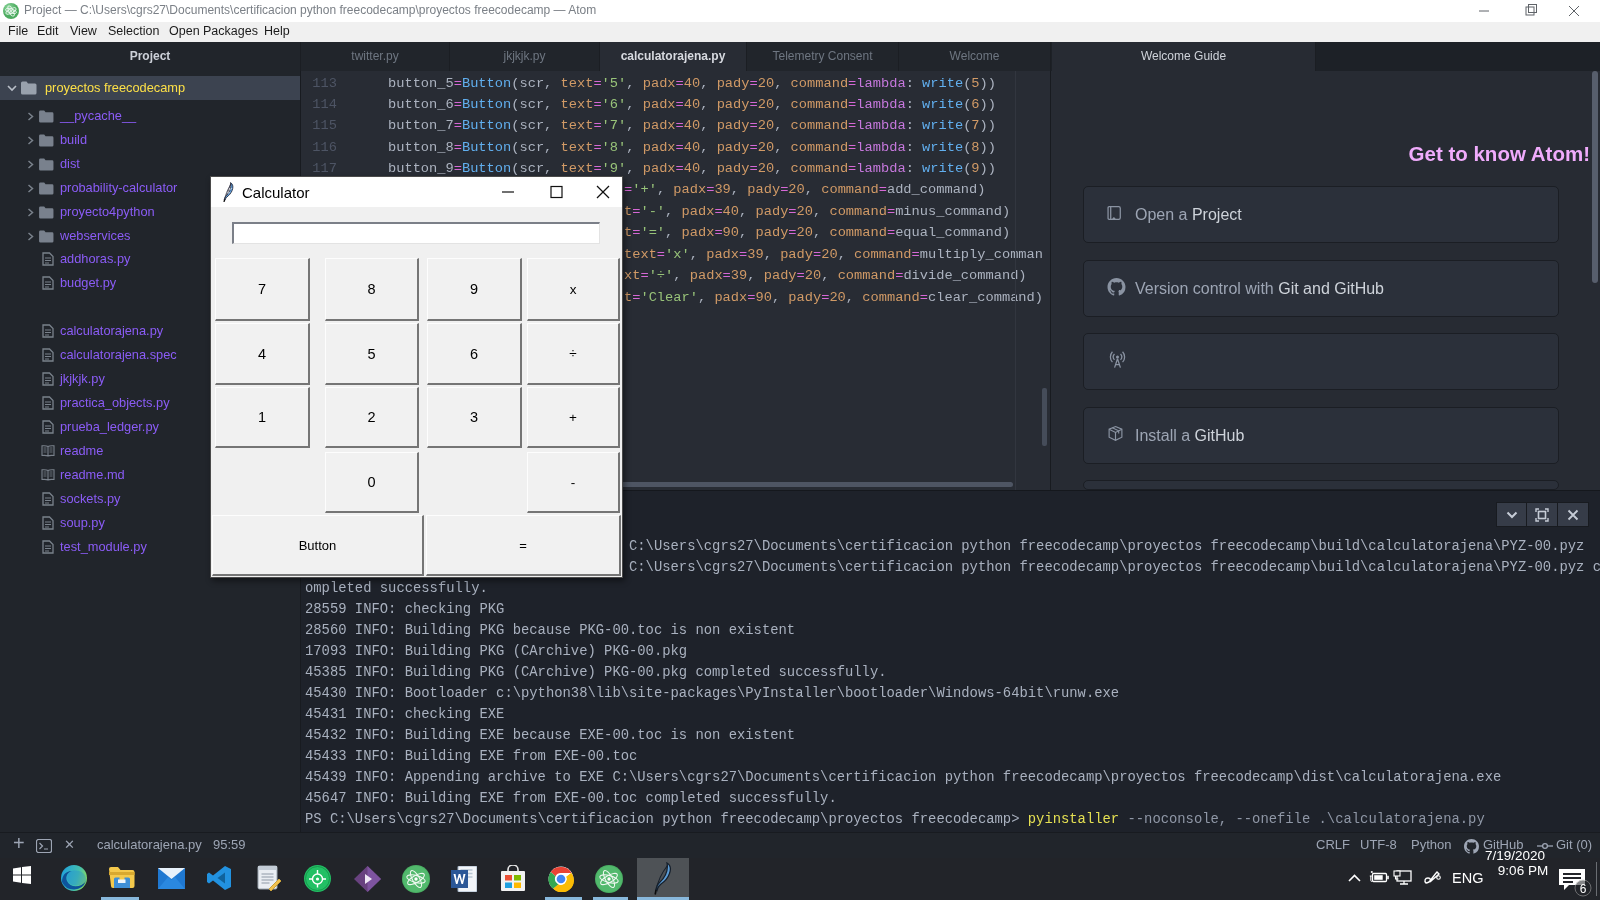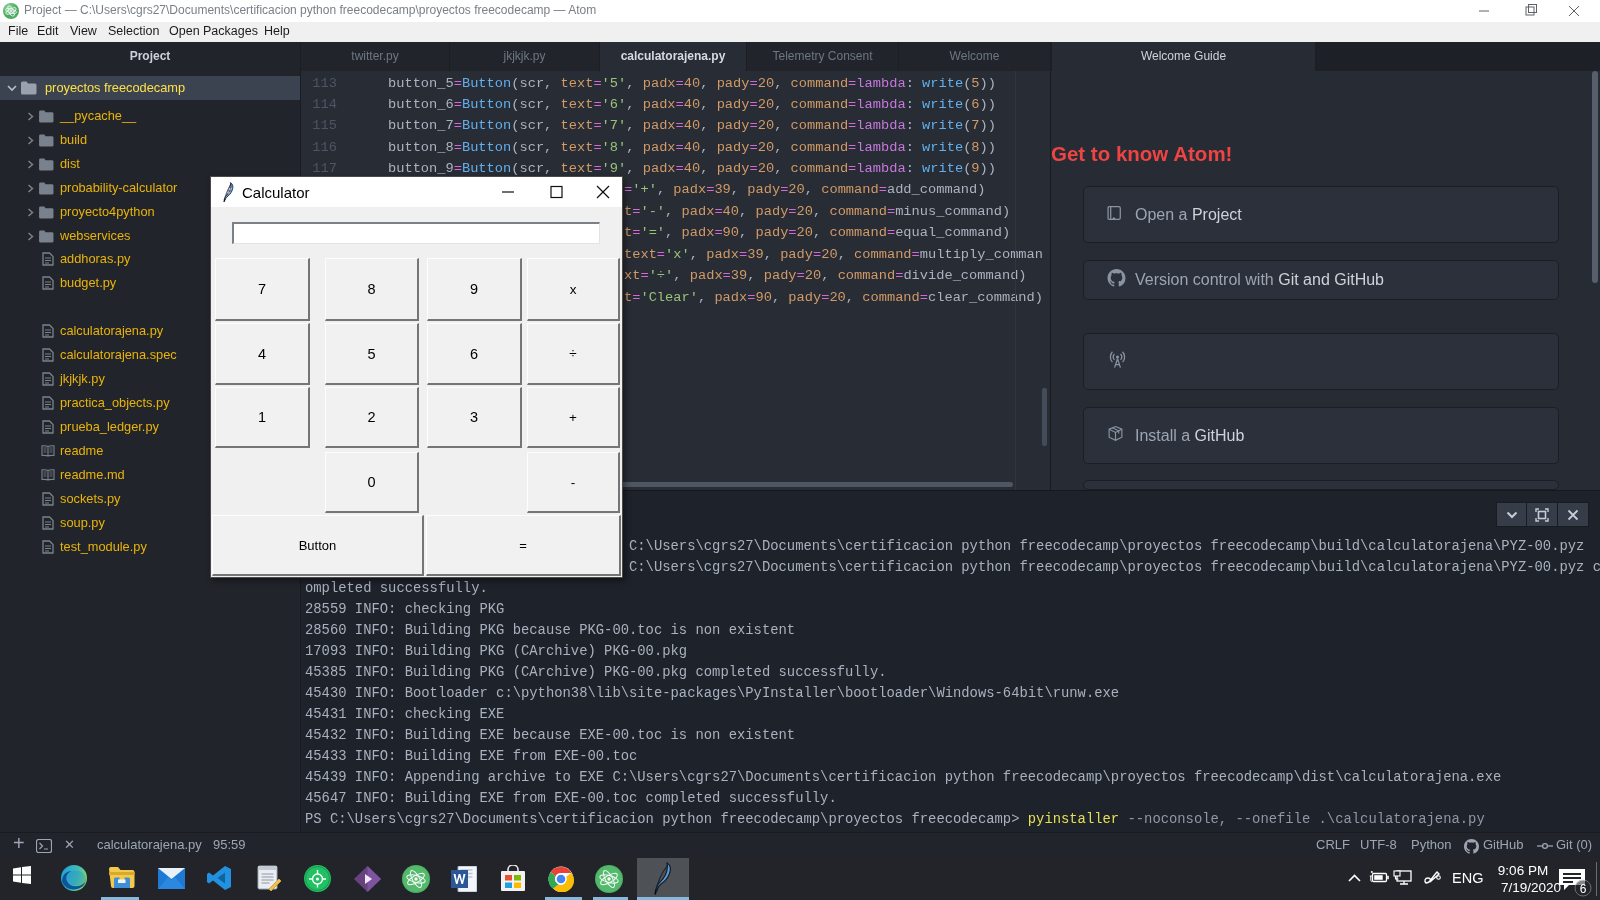--- a/index.html
+++ b/index.html
@@ -9,34 +9,34 @@
 #titletext{left:24px;top:3px;font-size:12px;color:#7b8087;white-space:pre}
 
 #menubar{left:0;top:22px;width:1600px;height:20px;background:#f0f0f0}
 .mi{position:absolute;top:2px;font-size:12.5px;color:#1b1b1b}
 
 #tabs{left:0;top:42px;width:1600px;height:29px;background:#21252b}
 .tab{position:absolute;top:0;height:29px;line-height:29px;text-align:center;font-size:12px;color:#6e7681;border-right:1px solid #1b1e23}
 .tab.active{background:#282c34;color:#d7dae0;font-weight:bold}
 
 #tree{left:0;top:71px;width:301px;height:761px;background:#21252b;border-right:1px solid #181b20}
-.trow{position:absolute;left:0;width:300px;height:24px;line-height:24px;font-size:12.8px;color:#eab308;white-space:pre}
+.trow{position:absolute;left:0;width:300px;height:24px;line-height:24px;font-size:12.8px;color:#8b5cf6;white-space:pre}
 .trow .lbl{position:absolute;top:0}
 
 #editor{left:301px;top:71px;width:749px;height:419px;background:#282c34;overflow:hidden}
 .cl{position:absolute;left:0;width:749px;height:21px;line-height:21px;font-family:"Liberation Mono",monospace;font-size:13.7px;white-space:pre}
 .ln{position:absolute;left:0;width:36px;text-align:right;color:#4d5464;font-family:"Liberation Mono",monospace;font-size:13.7px}
 .w{color:#abb2bf}.b{color:#61afef}.o{color:#d19a66}.p{color:#d668d6}.g{color:#98c379}.pu{color:#c678dd}
 #wrapguide{left:1015px;top:71px;width:1px;height:419px;background:#32363f}
 #paneborder{left:1050px;top:71px;width:1px;height:419px;background:#181b20}
 #hscroll{left:390px;top:482px;width:623px;height:5px;background:#4e5563;border-radius:2.5px}
 #vscroll{left:1042px;top:388px;width:5px;height:58px;background:#454c59;border-radius:2px}
 
 #rpane{left:1051px;top:71px;width:549px;height:419px;background:#272b33}
-#rhead{left:1051px;top:142px;width:539px;text-align:left;font-size:20.5px;font-weight:bold;color:#ef4444}
+#rhead{left:1051px;top:142px;width:539px;text-align:right;font-size:20.5px;font-weight:bold;color:#f0abfc}
 .card{position:absolute;left:1083px;width:476px;background:#2b303a;border:1px solid #1b1e24;border-radius:5px}
 .card .ctext{position:absolute;left:51px;top:0;bottom:0;display:flex;align-items:center;font-size:16px;color:#9da5b4;white-space:pre}
 .card .ctext b{color:#ced3da;font-weight:normal}
 .card .cicon{position:absolute;left:23px;top:50%;transform:translateY(-50%)}
 #rscroll{left:1592px;top:71px;width:6px;height:212px;background:#575e6c;border-radius:3px}
 
 #term{left:301px;top:490px;width:1299px;height:342px;background:#1e222a;border-top:1px solid #15181d}
 .tl{position:absolute;left:4px;height:21px;line-height:21px;font-family:"Liberation Mono",monospace;font-size:13.85px;color:#a9b1bf;white-space:pre}
 .tbtns{position:absolute;right:11px;top:11px;height:25px;display:flex}
 .tbtn{width:31px;height:25px;background:#363c48;border:1px solid #181b20;color:#c6ccd6;text-align:center;line-height:24px;font-size:12px}
@@ -203,21 +203,21 @@
 <div id="vscroll" class="abs"></div>
 <div id="paneborder" class="abs"></div>
 <div id="rpane" class="abs"></div>
 <div id="rhead" class="abs">Get to know Atom!</div>
 <div class="card" style="top:186px;height:57px">
       <span class="cicon"><svg width="17" height="15" viewBox="0 0 16 14">
           <path d="M2 1 h9 q1.5 0 1.5 1.5 v9 q0 1.5 -1.5 1.5 h-9 q-1 0 -1 -1 v-10 q0 -1 1 -1 z M3.5 1 v12 M5 13 l1.5 -1.5 1.5 1.5" fill="none" stroke="#8a93a2" stroke-width="1.2"></path>
         </svg></span>
       <span class="ctext">Open a <b>Project</b></span>
     </div>
-<div class="card" style="top:260px;height:40px">
+<div class="card" style="top:260px;height:57px">
       <span class="cicon"><svg width="19" height="18" viewBox="0 0 16 16">
           <path fill="#8a93a2" d="M8 0C3.58 0 0 3.58 0 8c0 3.54 2.29 6.53 5.47 7.59.4.07.55-.17.55-.38 0-.19-.01-.82-.01-1.49-2.01.37-2.53-.49-2.69-.94-.09-.23-.48-.94-.82-1.13-.28-.15-.68-.52-.01-.53.63-.01 1.08.58 1.23.82.72 1.21 1.87.87 2.33.66.07-.52.28-.87.51-1.07-1.78-.2-3.64-.89-3.64-3.95 0-.87.31-1.59.82-2.15-.08-.2-.36-1.02.08-2.12 0 0 .67-.21 2.2.82.64-.18 1.32-.27 2-.27s1.36.09 2 .27c1.53-1.04 2.2-.82 2.2-.82.44 1.1.16 1.92.08 2.12.51.56.82 1.27.82 2.15 0 3.07-1.87 3.75-3.65 3.95.29.25.54.73.54 1.48 0 1.07-.01 1.93-.01 2.2 0 .21.15.46.55.38A8.01 8.01 0 0 0 16 8c0-4.42-3.58-8-8-8z"></path>
         </svg></span>
       <span class="ctext">Version control with <b>Git and GitHub</b></span>
     </div>
 <div class="card" style="top:333px;height:57px">
       <span class="cicon"><svg width="21" height="19" viewBox="0 0 16 15">
           <g fill="none" stroke="#8a93a2" stroke-width="1.0">
             <path d="M8 6.5 L5.7 13.5 M8 6.5 L10.3 13.5 M6.4 11.2 h3.2"></path>
             <circle cx="8" cy="5.2" r="1.2" fill="#8a93a2" stroke="none"></circle>
@@ -432,21 +432,21 @@
       <path d="M11 11 v2.5 M7 14 h8" stroke="#fff" stroke-width="1.3"></path>
       <rect x="1" y="1" width="6" height="5" fill="#222429" stroke="#fff" stroke-width="1.1"></rect>
       <path d="M2.5 6 V9 h3" fill="none" stroke="#fff" stroke-width="1.1"></path>
     </svg>
 <svg class="abs" style="left:1423px;top:870px" width="18" height="16" viewBox="0 0 18 16">
       <path d="M3 13 C1 11 2 8 5 8 C8 8 8 11 6 12 C4 13 3 13 3 13 z M6 12 C8 10 12 4 14 2 L16 4 C14 6 9 10 7 12" fill="none" stroke="#fff" stroke-width="1.4"></path>
       <circle cx="15.5" cy="7.5" r="1.8" fill="none" stroke="#fff" stroke-width="1.1"></circle>
     </svg>
 <div class="abs" style="left:1452px;top:870px;font-size:14.5px;color:#fff">ENG</div>
 <div class="abs" style="left:1489px;top:863px;width:68px;text-align:center;font-size:13.5px;color:#fff">9:06 PM</div>
-<div class="abs" style="left:1485px;top:880px;width:76px;text-align:right;font-size:13.5px;color:#fff">7/19/2020</div>
+<div class="abs" style="left:1485px;top:848px;width:76px;text-align:left;font-size:13.5px;color:#fff">7/19/2020</div>
 <svg class="abs" style="left:1558px;top:868px" width="34" height="30" viewBox="0 0 34 30">
       <path d="M1 1 h26 v16 h-16 l-5 5 v-5 h-5 z" fill="#fff"></path>
       <path d="M5 6 h18 M5 10 h18 M5 14 h10" stroke="#222429" stroke-width="1.8"></path>
       <circle cx="25" cy="20" r="8" fill="#222429" opacity="0.55" stroke="#aaa" stroke-width="1"></circle>
       <text x="25" y="24.5" text-anchor="middle" font-size="12" fill="#fff" font-family="Liberation Sans">6</text>
     </svg>
 <div class="abs" style="left:1596px;top:862px;width:1px;height:34px;background:#6a6d72"></div>
 <div id="calc" class="abs">
 <div id="calctitle" class="abs"></div>
 <svg class="abs" style="left:10px;top:5px" width="15" height="20" viewBox="0 0 15 20">

